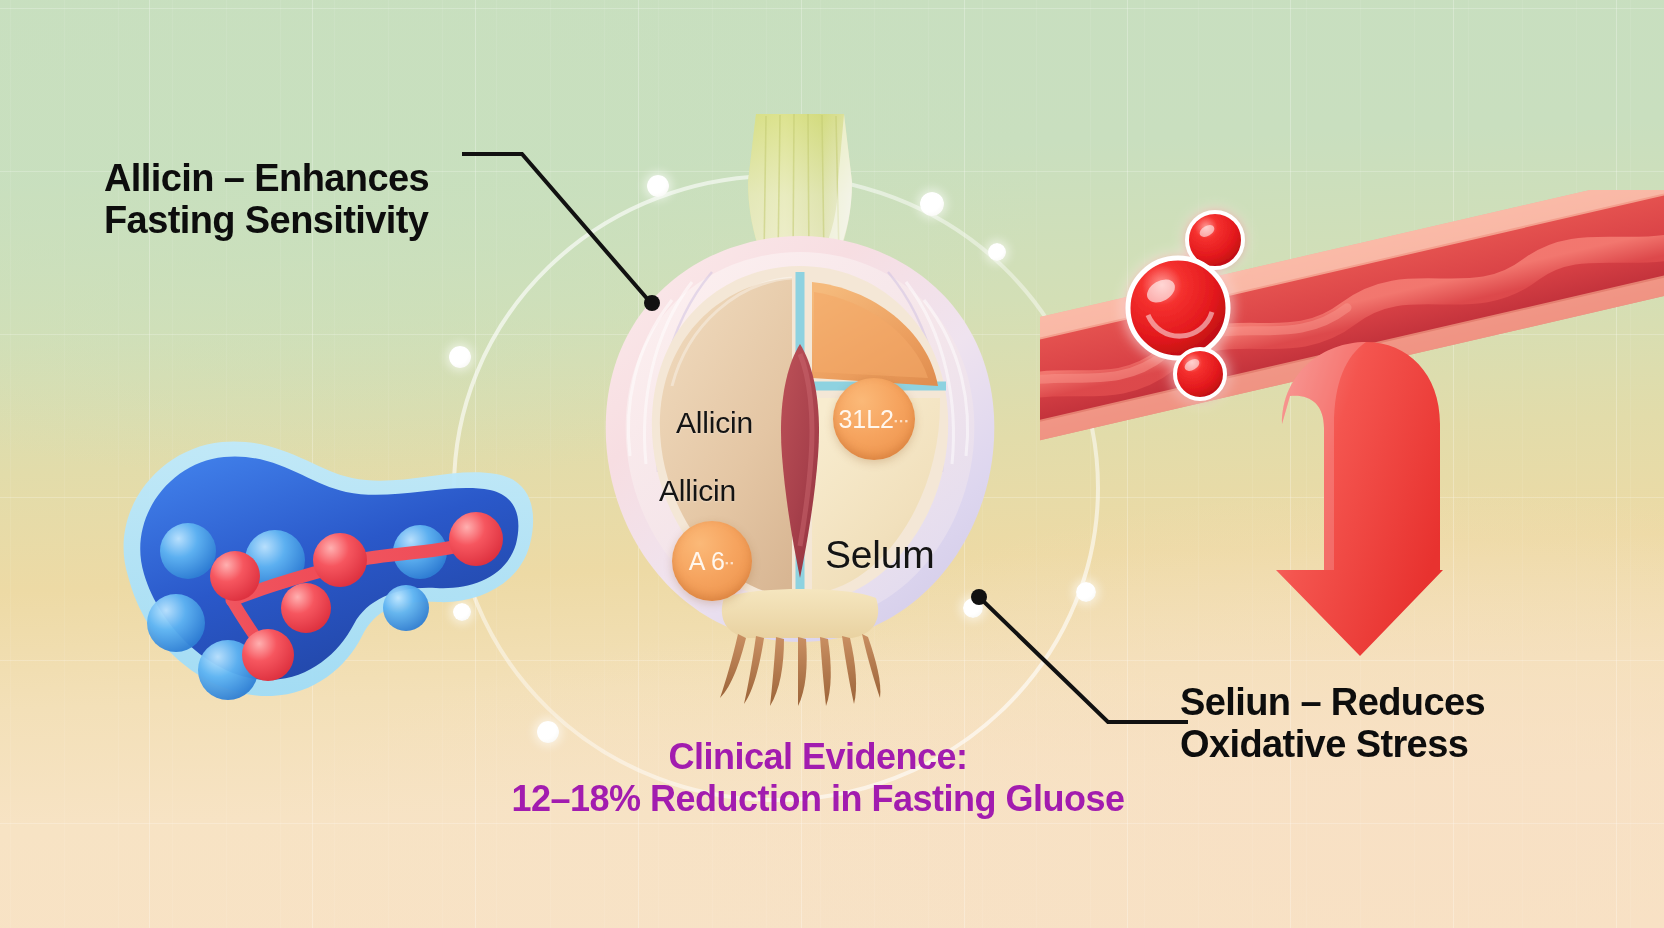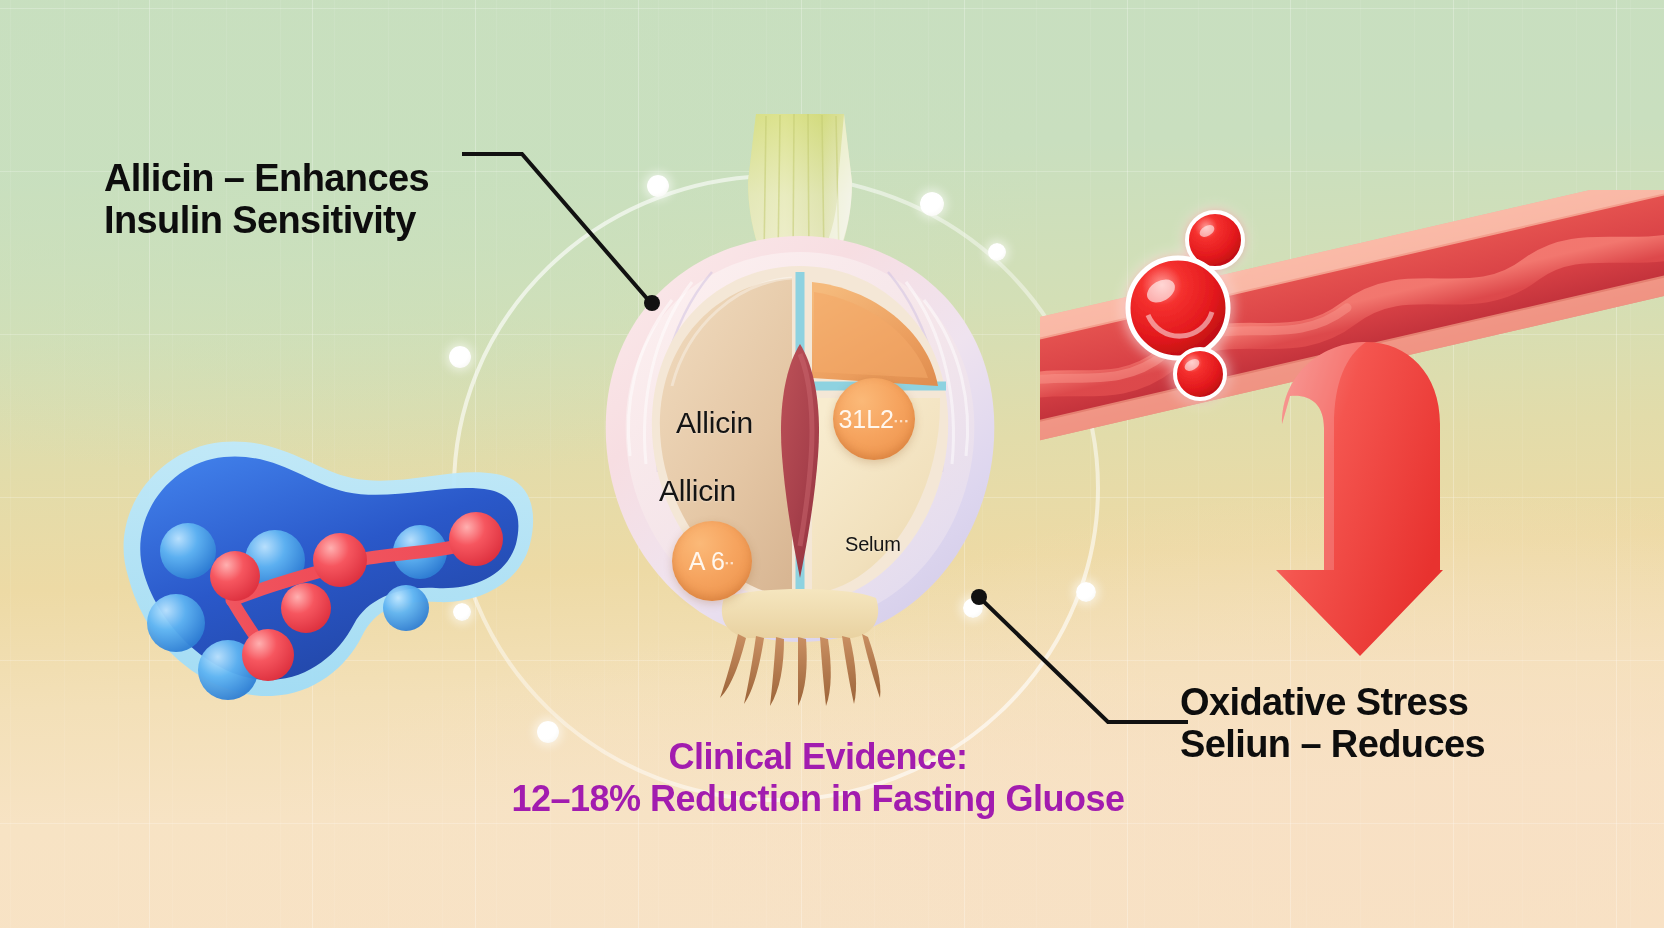--- a/index.html
+++ b/index.html
@@ -74,21 +74,21 @@
   .down-arrow svg{width:100%;height:100%;display:block;}
 
   
   .bulb-label{
     position:absolute;color:#141414;font-weight:400;
     letter-spacing:-0.2px;white-space:nowrap;
     text-shadow:0 1px 2px rgba(255,255,255,.35);
   }
   #bulb-label-0{left:676px;top:406px;font-size:30px;}
   #bulb-label-1{left:659px;top:474px;font-size:30px;}
-  #bulb-label-2{left:845px;top:533px;font-size:20px;}
+  #bulb-label-2{left:825px;top:533px;font-size:39px;}
 
   .pill{
     position:absolute;border-radius:50%;
     background:radial-gradient(circle at 35% 28%,#fbb978 0%,#f6a45f 45%,#ea8f48 100%);
     box-shadow:inset 0 -4px 9px rgba(180,95,35,.35),0 3px 8px rgba(150,90,40,.25);
     display:flex;flex-direction:row;align-items:center;justify-content:center;
     color:#fff7ee;font-weight:400;
   }
   #pill-a{left:833px;top:378px;width:82px;height:82px;font-size:25px;}
   #pill-b{left:672px;top:521px;width:80px;height:80px;font-size:25px;}
@@ -447,26 +447,26 @@
 
   <div class="leader" style="left:960px;top:580px;width:230px;height:160px;">
     <svg viewBox="0 0 230 160" xmlns="http://www.w3.org/2000/svg">
       <path d="M20,18 L148,142 L226,142" fill="none" stroke="#111111" stroke-width="4" stroke-linecap="square" stroke-linejoin="miter"></path>
       <circle cx="19" cy="17" r="8" fill="#111111"></circle>
     </svg>
   </div>
 
   <div class="callout" id="callout-left">
     <div>Allicin – Enhances</div>
-    <div>Insulin Sensitivity</div>
+    <div>Fasting Sensitivity</div>
   </div>
 
   <div class="callout" id="callout-right">
+    <div>Seliun – Reduces</div>
     <div>Oxidative Stress</div>
-    <div>Seliun – Reduces</div>
   </div>
 
   <div id="caption">
     <div class="l1 cap-shift">Clinical Evidence:</div>
     <div class="l2 cap-shift">12–18% Reduction in Fasting Gluose</div>
   </div>
 
 </div>
 
 </body></html>

